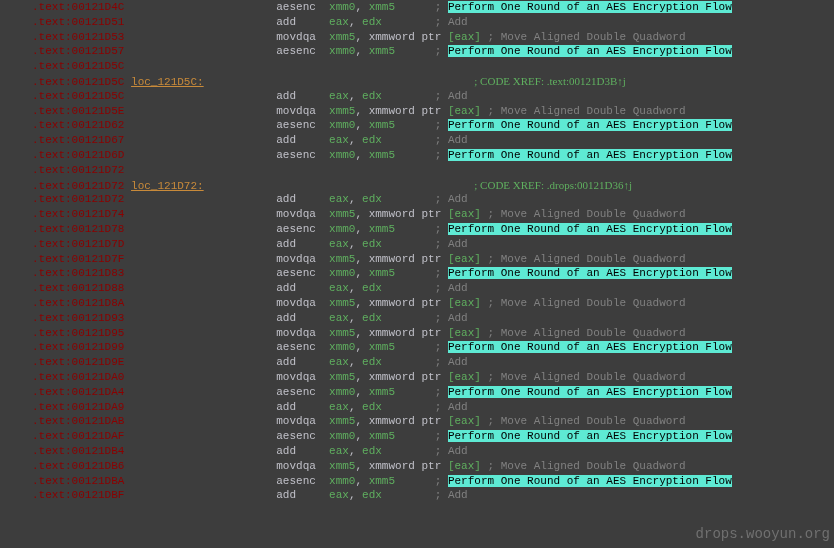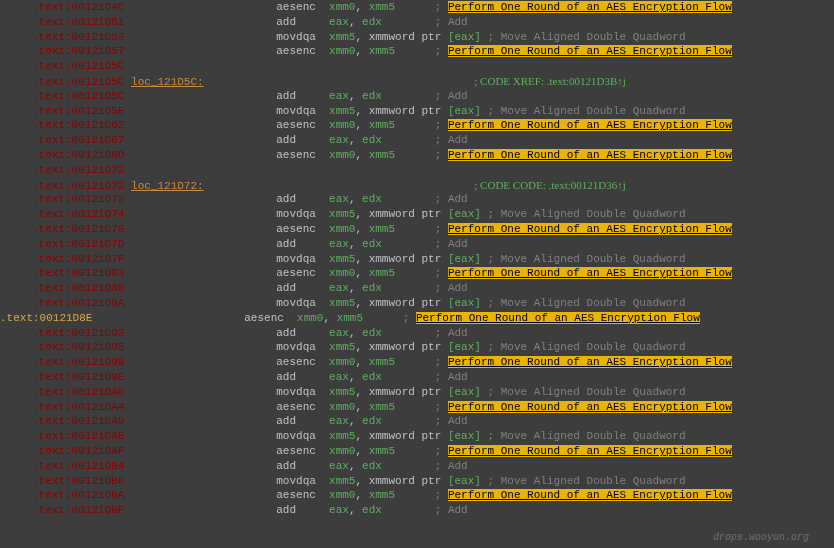--- a/index.html
+++ b/index.html
@@ -15,59 +15,57 @@
     position: relative;
   }
   .line { white-space: pre; height: 14.8px; }
   .addr { color: #8b0000; margin-left: 32px; }
   .addr-hi { color: #d4a84b; }
   .mnemonic { color: #c0c0c8; }
   .reg { color: #5faf5f; }
   .bracket { color: #5faf5f; }
   .comma { color: #c0c0c8; }
   .sep { color: #808080; }
-  .hl { background: #eab308; color: #000; text-decoration: underline; }
+  .hl { background: #5eead4; color: #000; }
   .cmt { color: #808080; }
   .loc { color: #c88a3a; text-decoration: underline; }
   .xref { color: #5faf5f; font-family: Liberation Serif, serif; }
   .watermark {
     position: absolute;
     bottom: 4px;
-    right: 25px;
+    right: 4px;
     color: #707070;
-    font-size: 10px;
-    font-style: italic;
+    font-size: 14px;
   }
 </style>
 </head>
 <body>
 
 <div id="disasm">
     <div class="line"><span class="addr">.text:00121D4C</span>                       <span class="mnemonic">aesenc</span>  <span class="reg">xmm0</span><span class="comma">, </span><span class="reg">xmm5</span><span class="sep">      ; </span><span class="hl">Perform One Round of an AES Encryption Flow</span></div>
     <div class="line"><span class="addr">.text:00121D51</span>                       <span class="mnemonic">add</span>     <span class="reg">eax</span><span class="comma">, </span><span class="reg">edx</span><span class="sep">        ; </span><span class="cmt">Add</span></div>
     <div class="line"><span class="addr">.text:00121D53</span>                       <span class="mnemonic">movdqa</span>  <span class="reg">xmm5</span><span class="comma">, </span><span class="mnemonic">xmmword ptr </span><span class="bracket">[</span><span class="reg">eax</span><span class="bracket">]</span><span class="sep"> ; </span><span class="cmt">Move Aligned Double Quadword</span></div>
     <div class="line"><span class="addr">.text:00121D57</span>                       <span class="mnemonic">aesenc</span>  <span class="reg">xmm0</span><span class="comma">, </span><span class="reg">xmm5</span><span class="sep">      ; </span><span class="hl">Perform One Round of an AES Encryption Flow</span></div>
     <div class="line"><span class="addr">.text:00121D5C</span></div>
     <div class="line"><span class="addr">.text:00121D5C</span><span> </span><span class="loc">loc_121D5C:</span>                                         <span class="xref">; CODE XREF: .text:00121D3B↑j</span></div>
     <div class="line"><span class="addr">.text:00121D5C</span>                       <span class="mnemonic">add</span>     <span class="reg">eax</span><span class="comma">, </span><span class="reg">edx</span><span class="sep">        ; </span><span class="cmt">Add</span></div>
     <div class="line"><span class="addr">.text:00121D5E</span>                       <span class="mnemonic">movdqa</span>  <span class="reg">xmm5</span><span class="comma">, </span><span class="mnemonic">xmmword ptr </span><span class="bracket">[</span><span class="reg">eax</span><span class="bracket">]</span><span class="sep"> ; </span><span class="cmt">Move Aligned Double Quadword</span></div>
     <div class="line"><span class="addr">.text:00121D62</span>                       <span class="mnemonic">aesenc</span>  <span class="reg">xmm0</span><span class="comma">, </span><span class="reg">xmm5</span><span class="sep">      ; </span><span class="hl">Perform One Round of an AES Encryption Flow</span></div>
     <div class="line"><span class="addr">.text:00121D67</span>                       <span class="mnemonic">add</span>     <span class="reg">eax</span><span class="comma">, </span><span class="reg">edx</span><span class="sep">        ; </span><span class="cmt">Add</span></div>
     <div class="line"><span class="addr">.text:00121D6D</span>                       <span class="mnemonic">aesenc</span>  <span class="reg">xmm0</span><span class="comma">, </span><span class="reg">xmm5</span><span class="sep">      ; </span><span class="hl">Perform One Round of an AES Encryption Flow</span></div>
     <div class="line"><span class="addr">.text:00121D72</span></div>
-    <div class="line"><span class="addr">.text:00121D72</span><span> </span><span class="loc">loc_121D72:</span>                                         <span class="xref">; CODE CODE: .text:00121D36↑j</span></div>
+    <div class="line"><span class="addr">.text:00121D72</span><span> </span><span class="loc">loc_121D72:</span>                                         <span class="xref">; CODE XREF: .drops:00121D36↑j</span></div>
     <div class="line"><span class="addr">.text:00121D72</span>                       <span class="mnemonic">add</span>     <span class="reg">eax</span><span class="comma">, </span><span class="reg">edx</span><span class="sep">        ; </span><span class="cmt">Add</span></div>
     <div class="line"><span class="addr">.text:00121D74</span>                       <span class="mnemonic">movdqa</span>  <span class="reg">xmm5</span><span class="comma">, </span><span class="mnemonic">xmmword ptr </span><span class="bracket">[</span><span class="reg">eax</span><span class="bracket">]</span><span class="sep"> ; </span><span class="cmt">Move Aligned Double Quadword</span></div>
     <div class="line"><span class="addr">.text:00121D78</span>                       <span class="mnemonic">aesenc</span>  <span class="reg">xmm0</span><span class="comma">, </span><span class="reg">xmm5</span><span class="sep">      ; </span><span class="hl">Perform One Round of an AES Encryption Flow</span></div>
     <div class="line"><span class="addr">.text:00121D7D</span>                       <span class="mnemonic">add</span>     <span class="reg">eax</span><span class="comma">, </span><span class="reg">edx</span><span class="sep">        ; </span><span class="cmt">Add</span></div>
     <div class="line"><span class="addr">.text:00121D7F</span>                       <span class="mnemonic">movdqa</span>  <span class="reg">xmm5</span><span class="comma">, </span><span class="mnemonic">xmmword ptr </span><span class="bracket">[</span><span class="reg">eax</span><span class="bracket">]</span><span class="sep"> ; </span><span class="cmt">Move Aligned Double Quadword</span></div>
     <div class="line"><span class="addr">.text:00121D83</span>                       <span class="mnemonic">aesenc</span>  <span class="reg">xmm0</span><span class="comma">, </span><span class="reg">xmm5</span><span class="sep">      ; </span><span class="hl">Perform One Round of an AES Encryption Flow</span></div>
     <div class="line"><span class="addr">.text:00121D88</span>                       <span class="mnemonic">add</span>     <span class="reg">eax</span><span class="comma">, </span><span class="reg">edx</span><span class="sep">        ; </span><span class="cmt">Add</span></div>
     <div class="line"><span class="addr">.text:00121D8A</span>                       <span class="mnemonic">movdqa</span>  <span class="reg">xmm5</span><span class="comma">, </span><span class="mnemonic">xmmword ptr </span><span class="bracket">[</span><span class="reg">eax</span><span class="bracket">]</span><span class="sep"> ; </span><span class="cmt">Move Aligned Double Quadword</span></div>
-    <div class="line"><span class="addr-hi">.text:00121D8E</span>                       <span class="mnemonic">aesenc</span>  <span class="reg">xmm0</span><span class="comma">, </span><span class="reg">xmm5</span><span class="sep">      ; </span><span class="hl">Perform One Round of an AES Encryption Flow</span></div>
     <div class="line"><span class="addr">.text:00121D93</span>                       <span class="mnemonic">add</span>     <span class="reg">eax</span><span class="comma">, </span><span class="reg">edx</span><span class="sep">        ; </span><span class="cmt">Add</span></div>
     <div class="line"><span class="addr">.text:00121D95</span>                       <span class="mnemonic">movdqa</span>  <span class="reg">xmm5</span><span class="comma">, </span><span class="mnemonic">xmmword ptr </span><span class="bracket">[</span><span class="reg">eax</span><span class="bracket">]</span><span class="sep"> ; </span><span class="cmt">Move Aligned Double Quadword</span></div>
     <div class="line"><span class="addr">.text:00121D99</span>                       <span class="mnemonic">aesenc</span>  <span class="reg">xmm0</span><span class="comma">, </span><span class="reg">xmm5</span><span class="sep">      ; </span><span class="hl">Perform One Round of an AES Encryption Flow</span></div>
     <div class="line"><span class="addr">.text:00121D9E</span>                       <span class="mnemonic">add</span>     <span class="reg">eax</span><span class="comma">, </span><span class="reg">edx</span><span class="sep">        ; </span><span class="cmt">Add</span></div>
     <div class="line"><span class="addr">.text:00121DA0</span>                       <span class="mnemonic">movdqa</span>  <span class="reg">xmm5</span><span class="comma">, </span><span class="mnemonic">xmmword ptr </span><span class="bracket">[</span><span class="reg">eax</span><span class="bracket">]</span><span class="sep"> ; </span><span class="cmt">Move Aligned Double Quadword</span></div>
     <div class="line"><span class="addr">.text:00121DA4</span>                       <span class="mnemonic">aesenc</span>  <span class="reg">xmm0</span><span class="comma">, </span><span class="reg">xmm5</span><span class="sep">      ; </span><span class="hl">Perform One Round of an AES Encryption Flow</span></div>
     <div class="line"><span class="addr">.text:00121DA9</span>                       <span class="mnemonic">add</span>     <span class="reg">eax</span><span class="comma">, </span><span class="reg">edx</span><span class="sep">        ; </span><span class="cmt">Add</span></div>
     <div class="line"><span class="addr">.text:00121DAB</span>                       <span class="mnemonic">movdqa</span>  <span class="reg">xmm5</span><span class="comma">, </span><span class="mnemonic">xmmword ptr </span><span class="bracket">[</span><span class="reg">eax</span><span class="bracket">]</span><span class="sep"> ; </span><span class="cmt">Move Aligned Double Quadword</span></div>
     <div class="line"><span class="addr">.text:00121DAF</span>                       <span class="mnemonic">aesenc</span>  <span class="reg">xmm0</span><span class="comma">, </span><span class="reg">xmm5</span><span class="sep">      ; </span><span class="hl">Perform One Round of an AES Encryption Flow</span></div>
     <div class="line"><span class="addr">.text:00121DB4</span>                       <span class="mnemonic">add</span>     <span class="reg">eax</span><span class="comma">, </span><span class="reg">edx</span><span class="sep">        ; </span><span class="cmt">Add</span></div>

